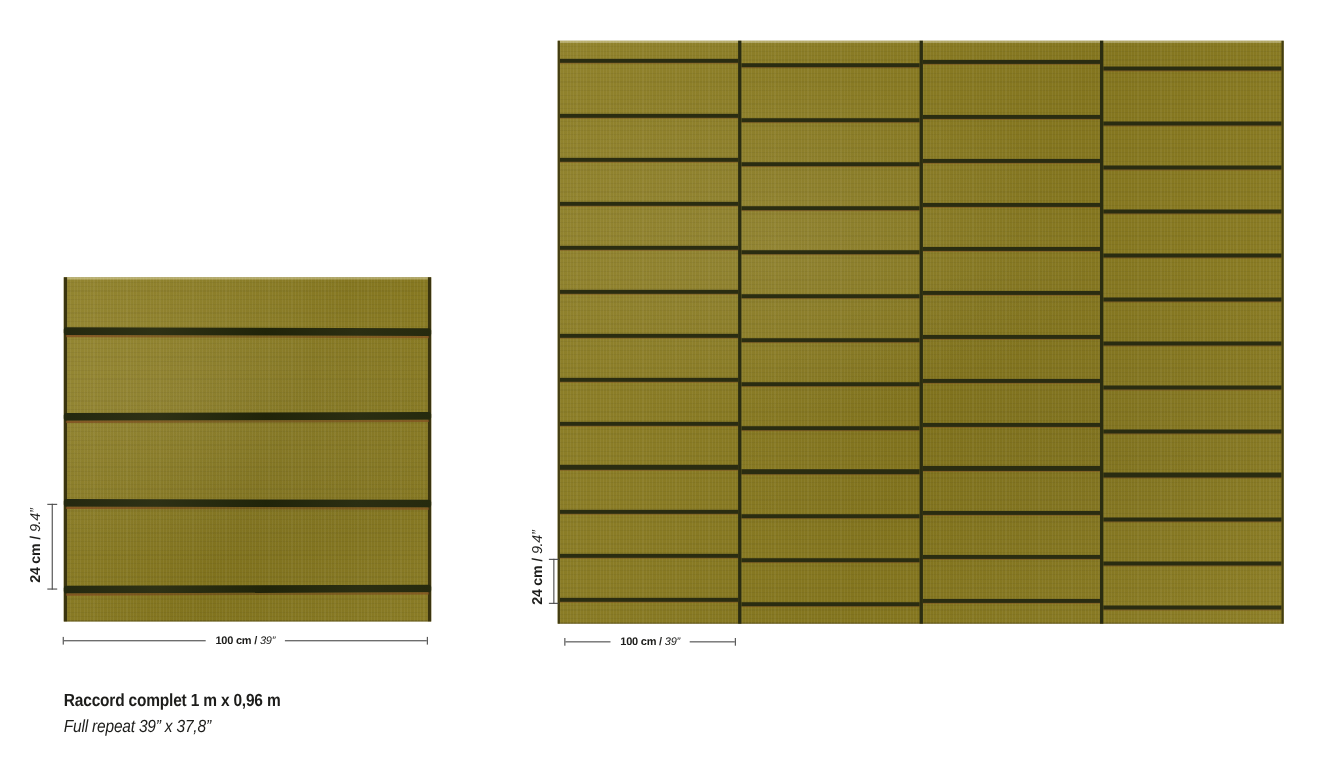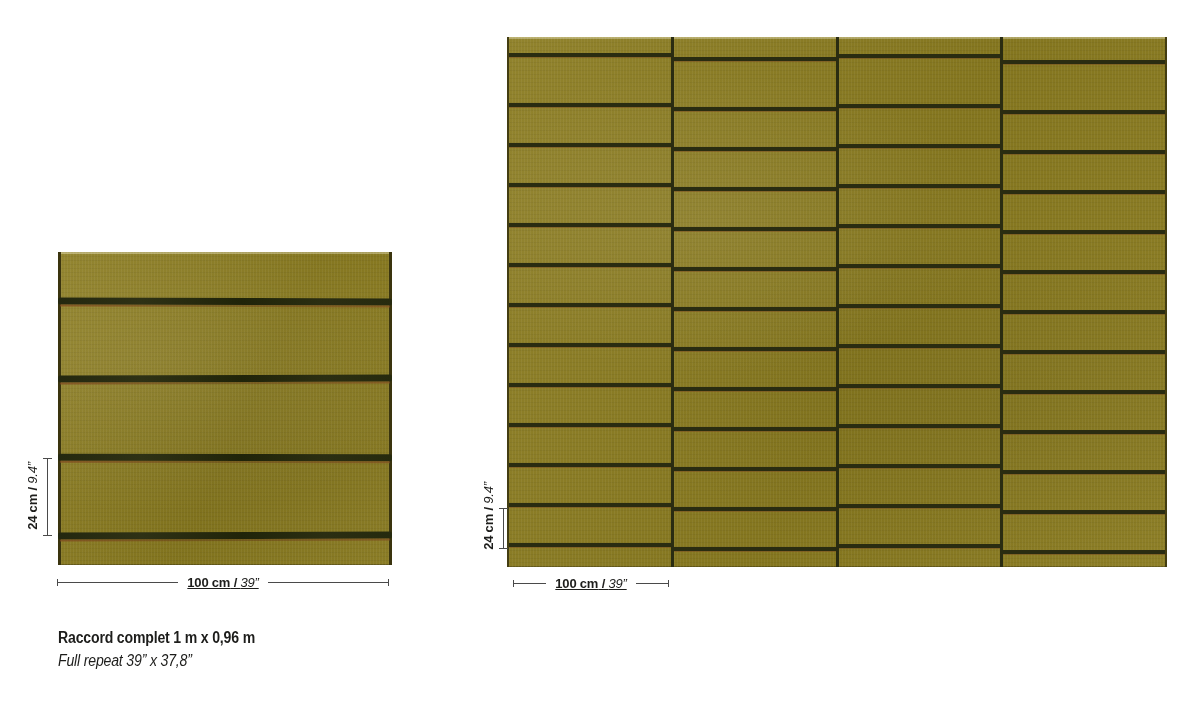--- a/index.html
+++ b/index.html
@@ -78,21 +78,21 @@
     transform:translate(-50%,-50%) rotate(-90deg);
   }
   .vlabel-left{left:32px;top:496px;}
   .vlabel-right{left:488px;top:516px;}
 
   .hdim{position:absolute;display:flex;align-items:center;height:16px;}
   .hdim-left{left:57px;top:574px;width:332px;}
   .hdim-right{left:513px;top:575px;width:156px;}
   .htick{width:1px;height:7px;background:var(--dim-line,#4a4a4a);}
   .hline{flex:1;height:1px;background:var(--dim-line,#4a4a4a);}
-  .hlabel{padding:0 9px;font-size:13px;white-space:nowrap;letter-spacing:-.2px;text-decoration:underline;}
+  .hlabel{padding:0 9px;font-size:10px;white-space:nowrap;letter-spacing:-.2px;}
 
   .b{font-weight:700;font-style:normal;}
   .i{font-style:italic;font-weight:400;}
 
   
   .caption{position:absolute;font-size:16px;line-height:23px;}
   .caption .l{display:block;transform:scaleX(.88);transform-origin:0 0;white-space:nowrap;letter-spacing:-.2px;}
   .caption-left{left:58px;top:626px;}
   .caption-right{left:515px;top:626px;}
 </style>

